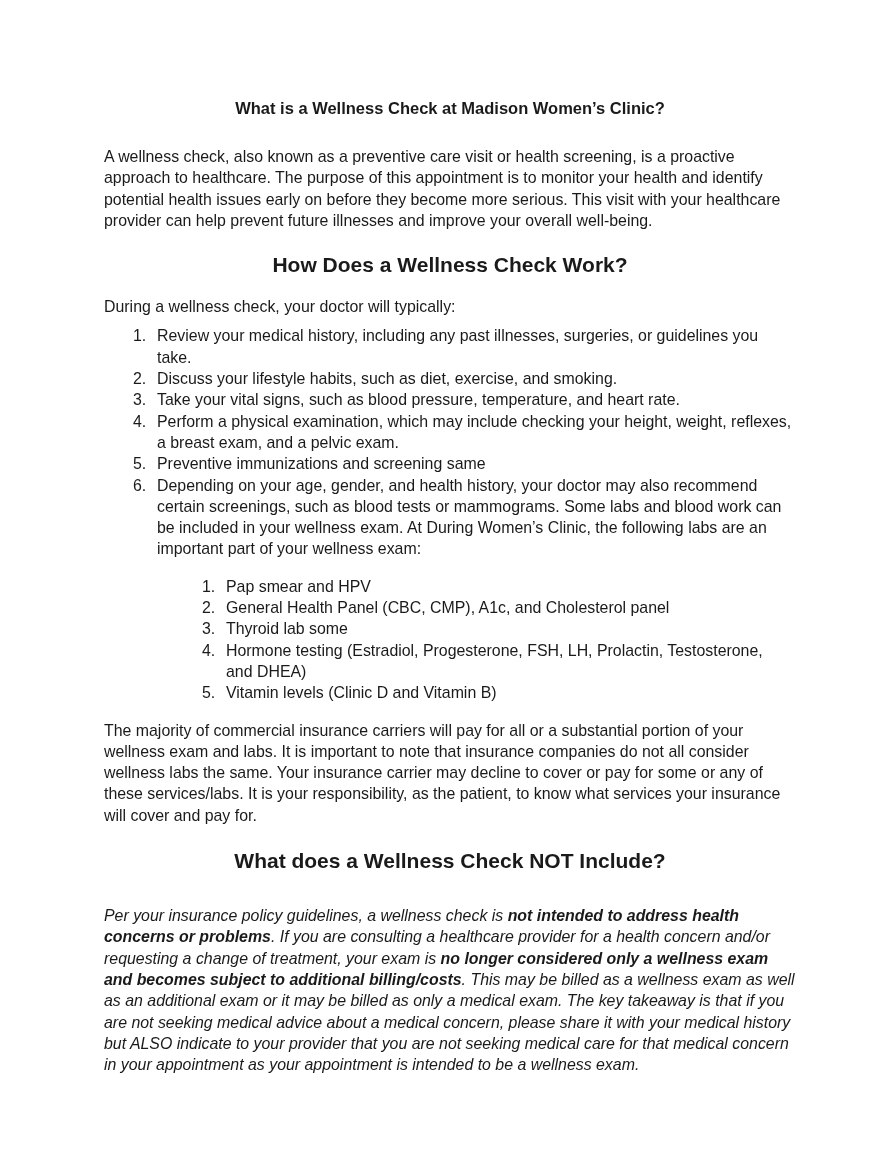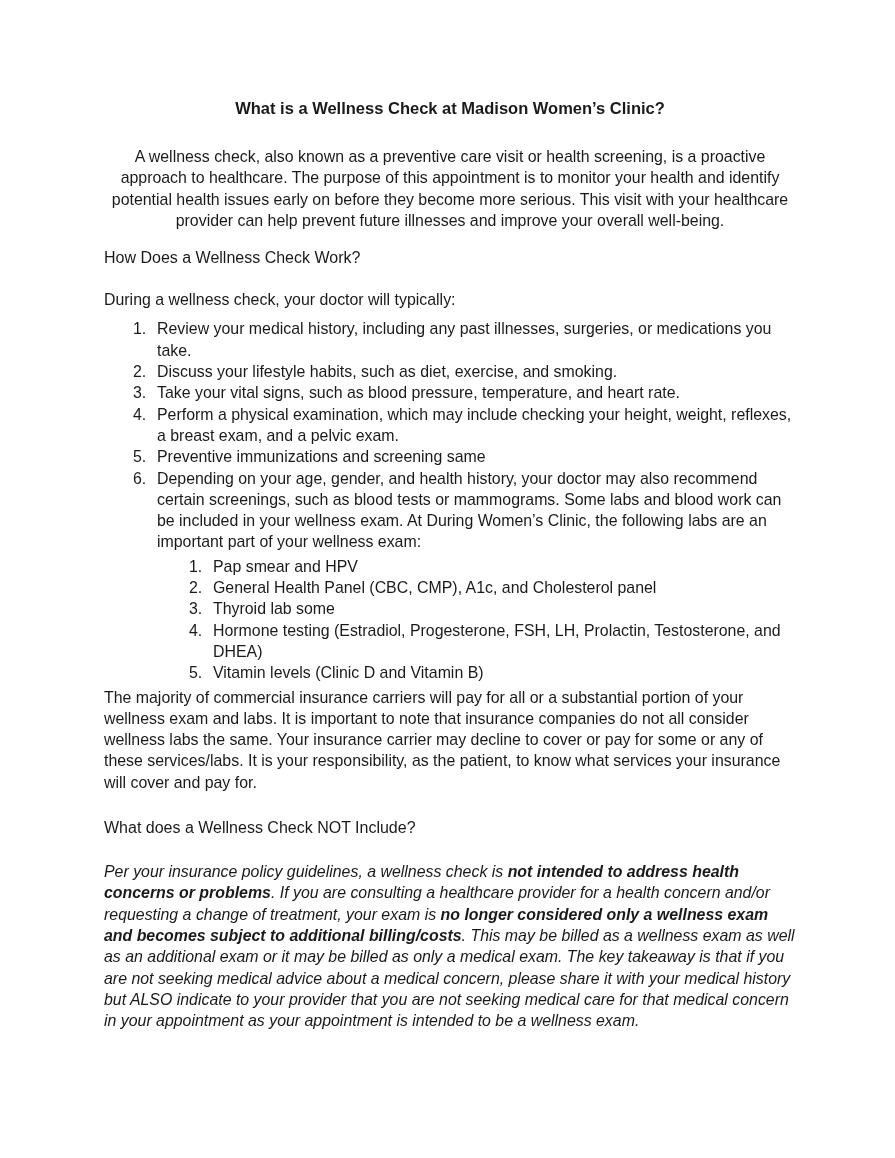--- a/index.html
+++ b/index.html
@@ -1,49 +1,49 @@
 <!DOCTYPE html>
 <html><head>
 <meta charset="utf-8">
 <style>
   html, body { margin: 0; padding: 0; background: #ffffff; }
   body { width: 895px; height: 1158px; position: relative; overflow: hidden;
          font-family: "Liberation Sans", sans-serif; color: #1a1a1a; }
   .page { position: absolute; left: 104px; top: 97px; width: 692px; }
   .title { text-align: center; font-weight: bold; font-size: 16.5px; line-height: 22px; margin: 0 0 27px 0; }
-  .subtitle { font-weight: normal; font-size: 16px; line-height: 21px; margin: 0; }
+  .subtitle { text-align: center; font-weight: bold; font-size: 21px; line-height: 21px; margin: 0; }
   p { font-size: 15.9px; line-height: 21.3px; margin: 0; }
-  .intro { margin-bottom: 16px; text-align: center; }
+  .intro { margin-bottom: 23px; }
   .how-title { margin-bottom: 21px; }
   .lead { margin: 0 0 8px 0; }
   ol.main { margin: 0; padding: 0 0 0 53px; font-size: 15.9px; line-height: 21.3px; list-style: none; counter-reset: m; }
   ol.main > li { position: relative; counter-increment: m; }
   ol.main > li::before { content: counter(m) "."; position: absolute; left: -24px; }
-  ol.sub { margin: 3px; padding: 0 0 0 53px; list-style: none; counter-reset: s; }
+  ol.sub { margin: 16px; padding: 0 0 0 53px; list-style: none; counter-reset: s; }
   ol.sub > li { position: relative; counter-increment: s; }
   ol.sub > li::before { content: counter(s) "."; position: absolute; left: -24px; }
   .insurance { margin-bottom: 24px; }
-  .not-title { margin-bottom: 23px; }
+  .not-title { margin-bottom: 34px; }
   .italic { font-style: italic; }
   .italic b { font-weight: bold; }
 </style>
 </head>
 <body>
 
 <div class="page">
   <h1 class="title">What is a Wellness Check at Madison Women’s Clinic?</h1>
 
   <p class="intro">A wellness check, also known as a preventive care visit or health screening, is a proactive approach to healthcare. The purpose of this appointment is to monitor your health and identify potential health issues early on before they become more serious. This visit with your healthcare provider can help prevent future illnesses and improve your overall well-being.</p>
 
   <h2 class="subtitle how-title">How Does a Wellness Check Work?</h2>
 
   <p class="lead">During a wellness check, your doctor will typically:</p>
 
   <ol class="main">
-    <li>Review your medical history, including any past illnesses, surgeries, or medications you take.</li>
+    <li>Review your medical history, including any past illnesses, surgeries, or guidelines you take.</li>
     <li>Discuss your lifestyle habits, such as diet, exercise, and smoking.</li>
     <li>Take your vital signs, such as blood pressure, temperature, and heart rate.</li>
     <li>Perform a physical examination, which may include checking your height, weight, reflexes, a breast exam, and a pelvic exam.</li>
     <li>Preventive immunizations and screening same</li>
     <li>
       <span>Depending on your age, gender, and health history, your doctor may also recommend certain screenings, such as blood tests or mammograms. Some labs and blood work can be included in your wellness exam. At During Women’s Clinic, the following labs are an important part of your wellness exam:</span>
       <ol class="sub">
         <li>Pap smear and HPV</li>
         <li>General Health Panel (CBC, CMP), A1c, and Cholesterol panel</li>
         <li>Thyroid lab some</li>

